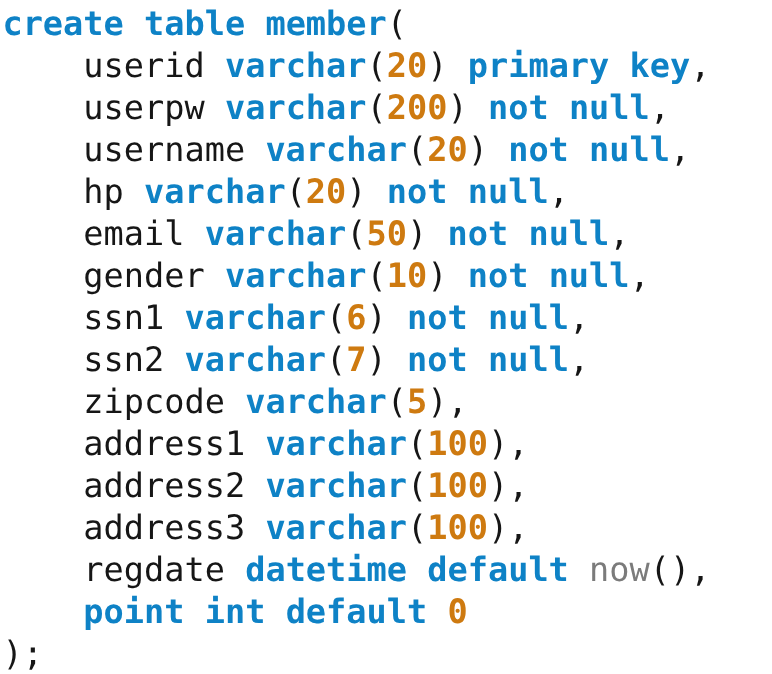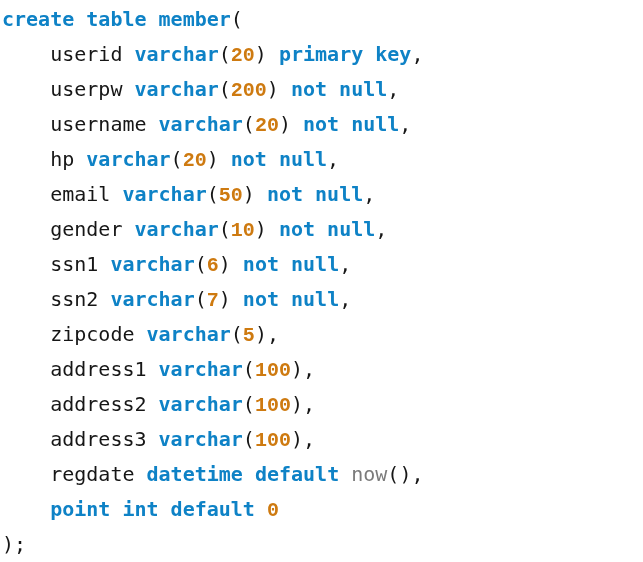--- a/index.html
+++ b/index.html
@@ -9,29 +9,29 @@
   }
   body {
     width: 643px;
     height: 562px;
     overflow: hidden;
   }
   pre.code {
     margin: 0;
     padding: 2px 0 0 2px;
     font-family: "DejaVu Sans Mono", "Liberation Mono", monospace;
-    font-size: 20px;
+    font-size: 28px;
     line-height: 35px;
     white-space: pre;
     color: var(--c-default, #161616);
   }
   .code-line {
     height: 35px;
   }
   .tok-kw { color: var(--c-keyword, #0e82c6); font-weight: 700; }
-  .tok-nu { color: var(--c-number, #ce7a10); font-weight: 700; font-family: Liberation Mono, monospace; }
+  .tok-nu { color: var(--c-number, #ce7a10); font-weight: 700; }
   .tok-fn { color: var(--c-builtin, #7b7b7b); }
   .tok-id, .tok-pu, .tok-pl { color: var(--c-default, #161616); }
 </style>
 </head>
 <body>
 
 <pre class="code" id="code-block"><div class="code-line"><span class="tok-kw">create</span><span class="tok-pl"> </span><span class="tok-kw">table</span><span class="tok-pl"> </span><span class="tok-kw">member</span><span class="tok-pu">(</span></div><div class="code-line"><span class="tok-pl">    </span><span class="tok-id">userid</span><span class="tok-pl"> </span><span class="tok-kw">varchar</span><span class="tok-pu">(</span><span class="tok-nu">20</span><span class="tok-pu">)</span><span class="tok-pl"> </span><span class="tok-kw">primary</span><span class="tok-pl"> </span><span class="tok-kw">key</span><span class="tok-pu">,</span></div><div class="code-line"><span class="tok-pl">    </span><span class="tok-id">userpw</span><span class="tok-pl"> </span><span class="tok-kw">varchar</span><span class="tok-pu">(</span><span class="tok-nu">200</span><span class="tok-pu">)</span><span class="tok-pl"> </span><span class="tok-kw">not</span><span class="tok-pl"> </span><span class="tok-kw">null</span><span class="tok-pu">,</span></div><div class="code-line"><span class="tok-pl">    </span><span class="tok-id">username</span><span class="tok-pl"> </span><span class="tok-kw">varchar</span><span class="tok-pu">(</span><span class="tok-nu">20</span><span class="tok-pu">)</span><span class="tok-pl"> </span><span class="tok-kw">not</span><span class="tok-pl"> </span><span class="tok-kw">null</span><span class="tok-pu">,</span></div><div class="code-line"><span class="tok-pl">    </span><span class="tok-id">hp</span><span class="tok-pl"> </span><span class="tok-kw">varchar</span><span class="tok-pu">(</span><span class="tok-nu">20</span><span class="tok-pu">)</span><span class="tok-pl"> </span><span class="tok-kw">not</span><span class="tok-pl"> </span><span class="tok-kw">null</span><span class="tok-pu">,</span></div><div class="code-line"><span class="tok-pl">    </span><span class="tok-id">email</span><span class="tok-pl"> </span><span class="tok-kw">varchar</span><span class="tok-pu">(</span><span class="tok-nu">50</span><span class="tok-pu">)</span><span class="tok-pl"> </span><span class="tok-kw">not</span><span class="tok-pl"> </span><span class="tok-kw">null</span><span class="tok-pu">,</span></div><div class="code-line"><span class="tok-pl">    </span><span class="tok-id">gender</span><span class="tok-pl"> </span><span class="tok-kw">varchar</span><span class="tok-pu">(</span><span class="tok-nu">10</span><span class="tok-pu">)</span><span class="tok-pl"> </span><span class="tok-kw">not</span><span class="tok-pl"> </span><span class="tok-kw">null</span><span class="tok-pu">,</span></div><div class="code-line"><span class="tok-pl">    </span><span class="tok-id">ssn1</span><span class="tok-pl"> </span><span class="tok-kw">varchar</span><span class="tok-pu">(</span><span class="tok-nu">6</span><span class="tok-pu">)</span><span class="tok-pl"> </span><span class="tok-kw">not</span><span class="tok-pl"> </span><span class="tok-kw">null</span><span class="tok-pu">,</span></div><div class="code-line"><span class="tok-pl">    </span><span class="tok-id">ssn2</span><span class="tok-pl"> </span><span class="tok-kw">varchar</span><span class="tok-pu">(</span><span class="tok-nu">7</span><span class="tok-pu">)</span><span class="tok-pl"> </span><span class="tok-kw">not</span><span class="tok-pl"> </span><span class="tok-kw">null</span><span class="tok-pu">,</span></div><div class="code-line"><span class="tok-pl">    </span><span class="tok-id">zipcode</span><span class="tok-pl"> </span><span class="tok-kw">varchar</span><span class="tok-pu">(</span><span class="tok-nu">5</span><span class="tok-pu">)</span><span class="tok-pu">,</span></div><div class="code-line"><span class="tok-pl">    </span><span class="tok-id">address1</span><span class="tok-pl"> </span><span class="tok-kw">varchar</span><span class="tok-pu">(</span><span class="tok-nu">100</span><span class="tok-pu">)</span><span class="tok-pu">,</span></div><div class="code-line"><span class="tok-pl">    </span><span class="tok-id">address2</span><span class="tok-pl"> </span><span class="tok-kw">varchar</span><span class="tok-pu">(</span><span class="tok-nu">100</span><span class="tok-pu">)</span><span class="tok-pu">,</span></div><div class="code-line"><span class="tok-pl">    </span><span class="tok-id">address3</span><span class="tok-pl"> </span><span class="tok-kw">varchar</span><span class="tok-pu">(</span><span class="tok-nu">100</span><span class="tok-pu">)</span><span class="tok-pu">,</span></div><div class="code-line"><span class="tok-pl">    </span><span class="tok-id">regdate</span><span class="tok-pl"> </span><span class="tok-kw">datetime</span><span class="tok-pl"> </span><span class="tok-kw">default</span><span class="tok-pl"> </span><span class="tok-fn">now</span><span class="tok-pu">(),</span></div><div class="code-line"><span class="tok-pl">    </span><span class="tok-kw">point</span><span class="tok-pl"> </span><span class="tok-kw">int</span><span class="tok-pl"> </span><span class="tok-kw">default</span><span class="tok-pl"> </span><span class="tok-nu">0</span></div><div class="code-line"><span class="tok-pu">);</span></div></pre>
 
 </body></html>

